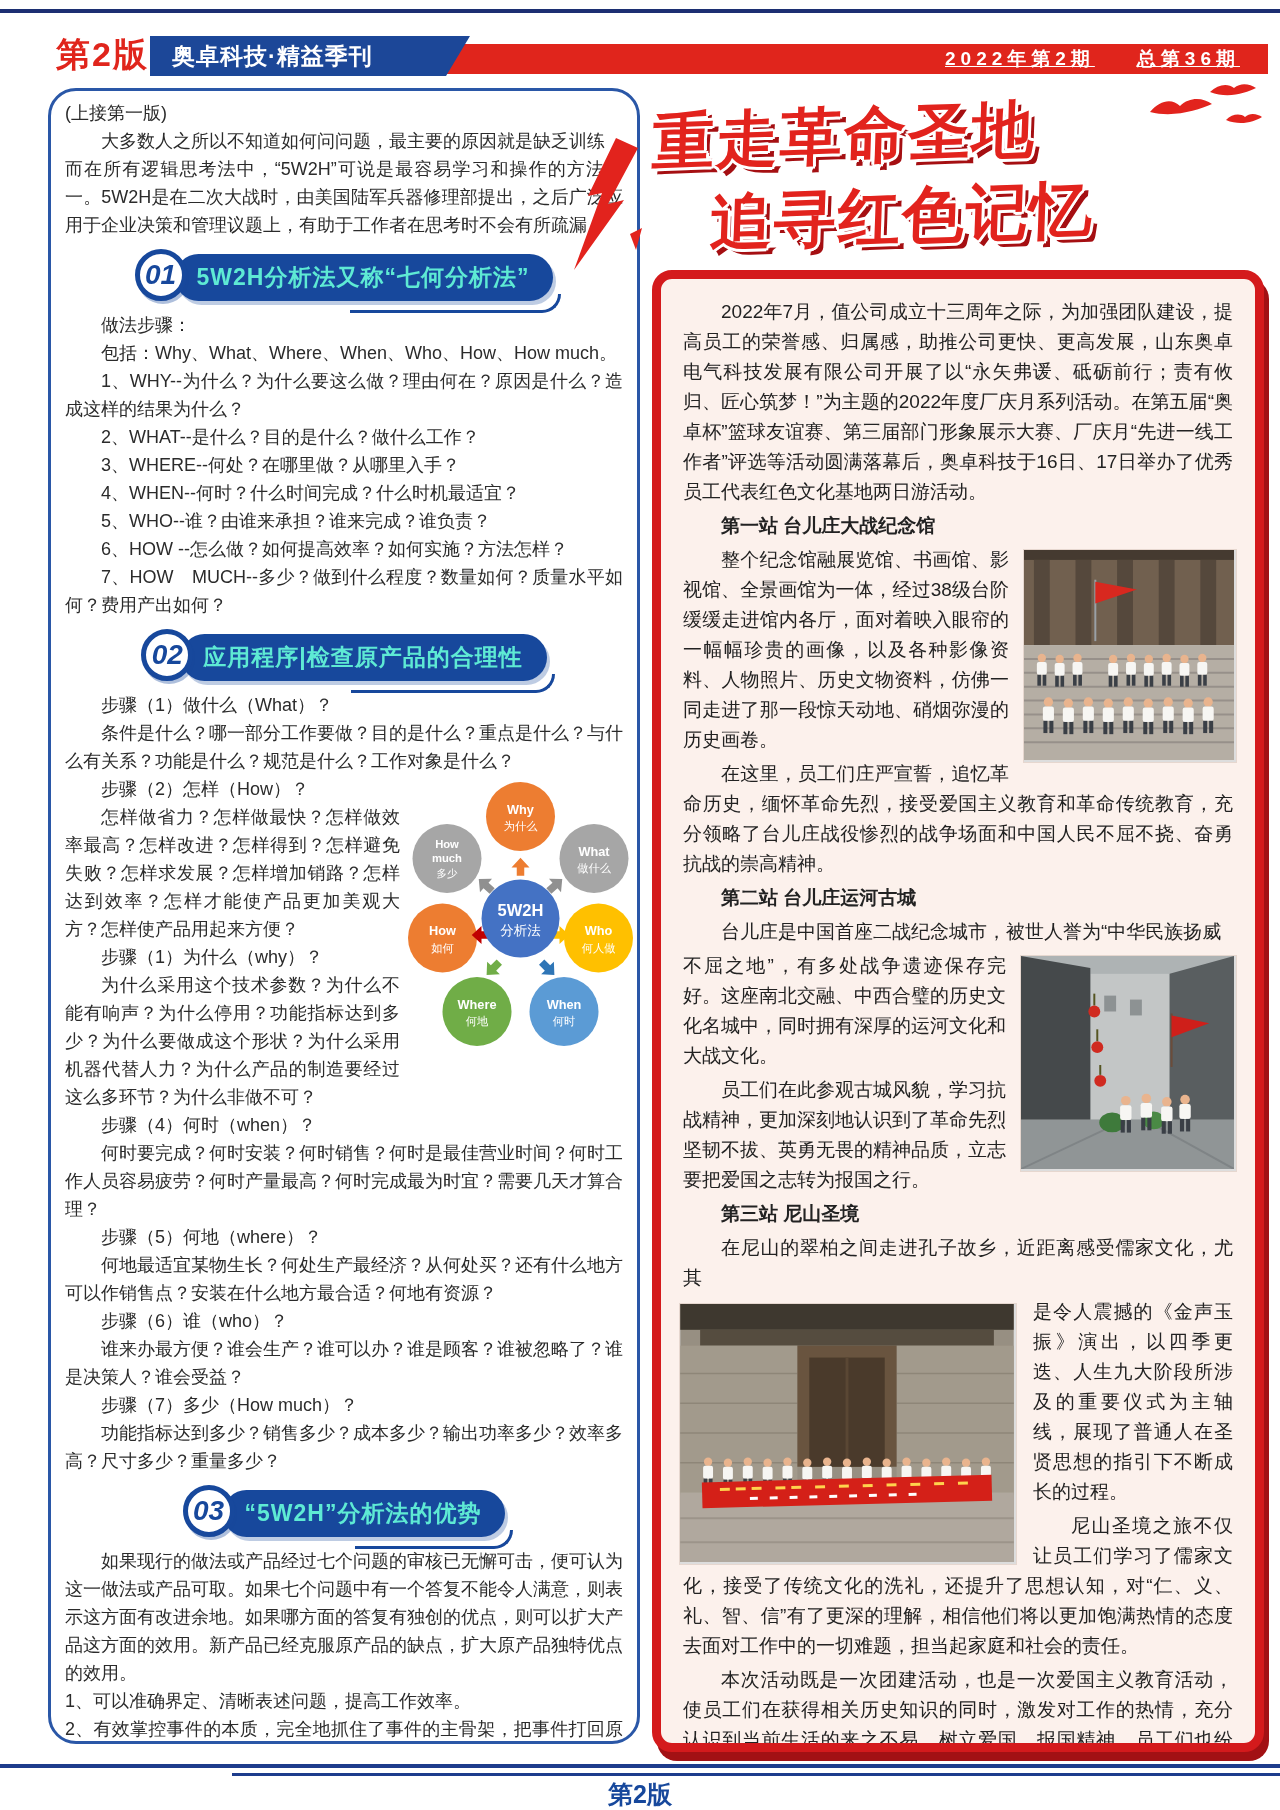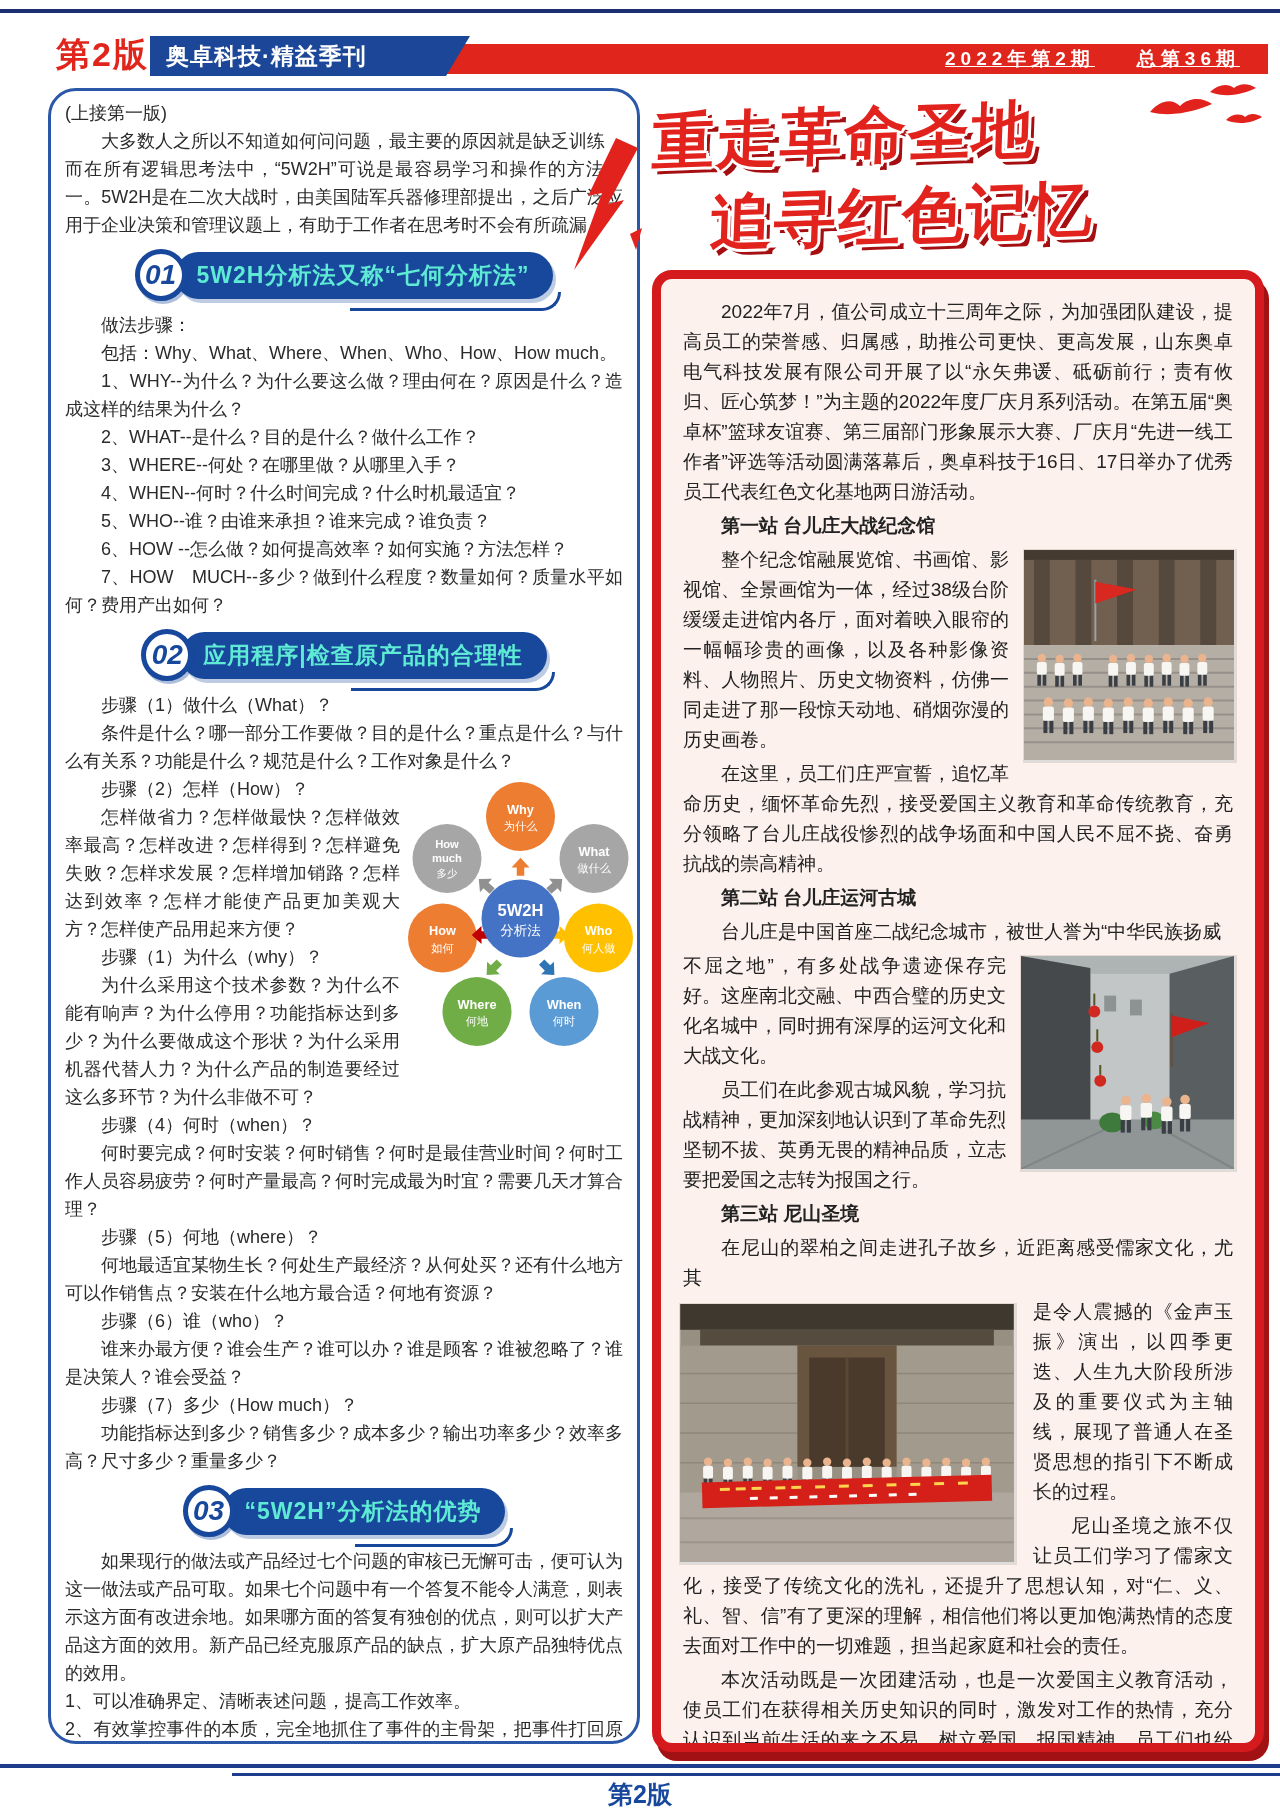--- a/index.html
+++ b/index.html
@@ -8,29 +8,29 @@
     font-family:"Liberation Sans","DejaVu Sans",sans-serif;overflow:hidden;color:#2b2b2b;
   }
   .top-rule{position:absolute;top:9px;left:0;width:1280px;height:4px;background:#1c2f72;}
   
   .hdr-edition{position:absolute;top:32px;left:56px;font-size:34px;font-weight:bold;color:#e0251c;letter-spacing:2px;}
   .hdr-bar{position:absolute;top:44px;left:420px;width:848px;height:30px;background:#e0251c;
     display:flex;align-items:center;justify-content:flex-end;padding-right:28px;box-sizing:border-box;}
   .hdr-bar span{color:#fff;font-weight:bold;font-size:19px;letter-spacing:5px;text-decoration:underline;}
   .hdr-bar .total{margin-left:42px;}
   .hdr-badge{position:absolute;top:36px;left:150px;width:320px;height:40px;background:#1c4798;color:#fff;
-    display:flex;align-items:center;padding-left:16px;font-size:23px;font-weight:bold;letter-spacing:1px;
+    display:flex;align-items:center;padding-left:22px;font-size:23px;font-weight:bold;letter-spacing:1px;
     clip-path:polygon(0 0,100% 0,calc(100% - 24px) 100%,0 100%);box-sizing:border-box;}
   
   .left-col{position:absolute;left:48px;top:88px;width:592px;height:1656px;border:3px solid #2a57a7;
     border-radius:28px;box-sizing:border-box;padding:8px 14px 10px 14px;overflow:hidden;}
   .left-col p{margin:0;font-size:18px;line-height:28px;text-align:justify;}
   .indent{text-indent:2em;}
   .cont{font-size:17px;line-height:26px;}
-  .sec-head{display:flex;align-items:center;justify-content:center;margin:10px 0 10px;position:relative;z-index:1;}
+  .sec-head{display:flex;align-items:flex-end;justify-content:center;margin:10px 0 10px;position:relative;z-index:1;}
   .sec-num{width:52px;height:52px;border-radius:50%;background:#fff;border:5px solid #17489c;color:#17489c;
     font-size:28px;font-weight:bold;font-style:italic;display:flex;align-items:center;justify-content:center;
     box-sizing:border-box;z-index:2;box-shadow:2px 3px 0 rgba(23,72,156,.35);}
   .sec-pill{margin-left:-12px;background:#17489c;color:#5eead4;font-size:23px;font-weight:bold;
     padding:8px 24px 8px 22px;border-radius:26px;letter-spacing:1px;position:relative;
     box-shadow:3px 4px 0 rgba(23,72,156,.28);}
   .sec-pill::after{content:"";position:absolute;right:-8px;bottom:-12px;width:55%;height:16px;
     border:3px solid #17489c;border-top:none;border-left:none;border-bottom-right-radius:22px;}
   .diagram{float:right;width:225px;height:282px;margin:4px -10px 2px 8px;}
   

